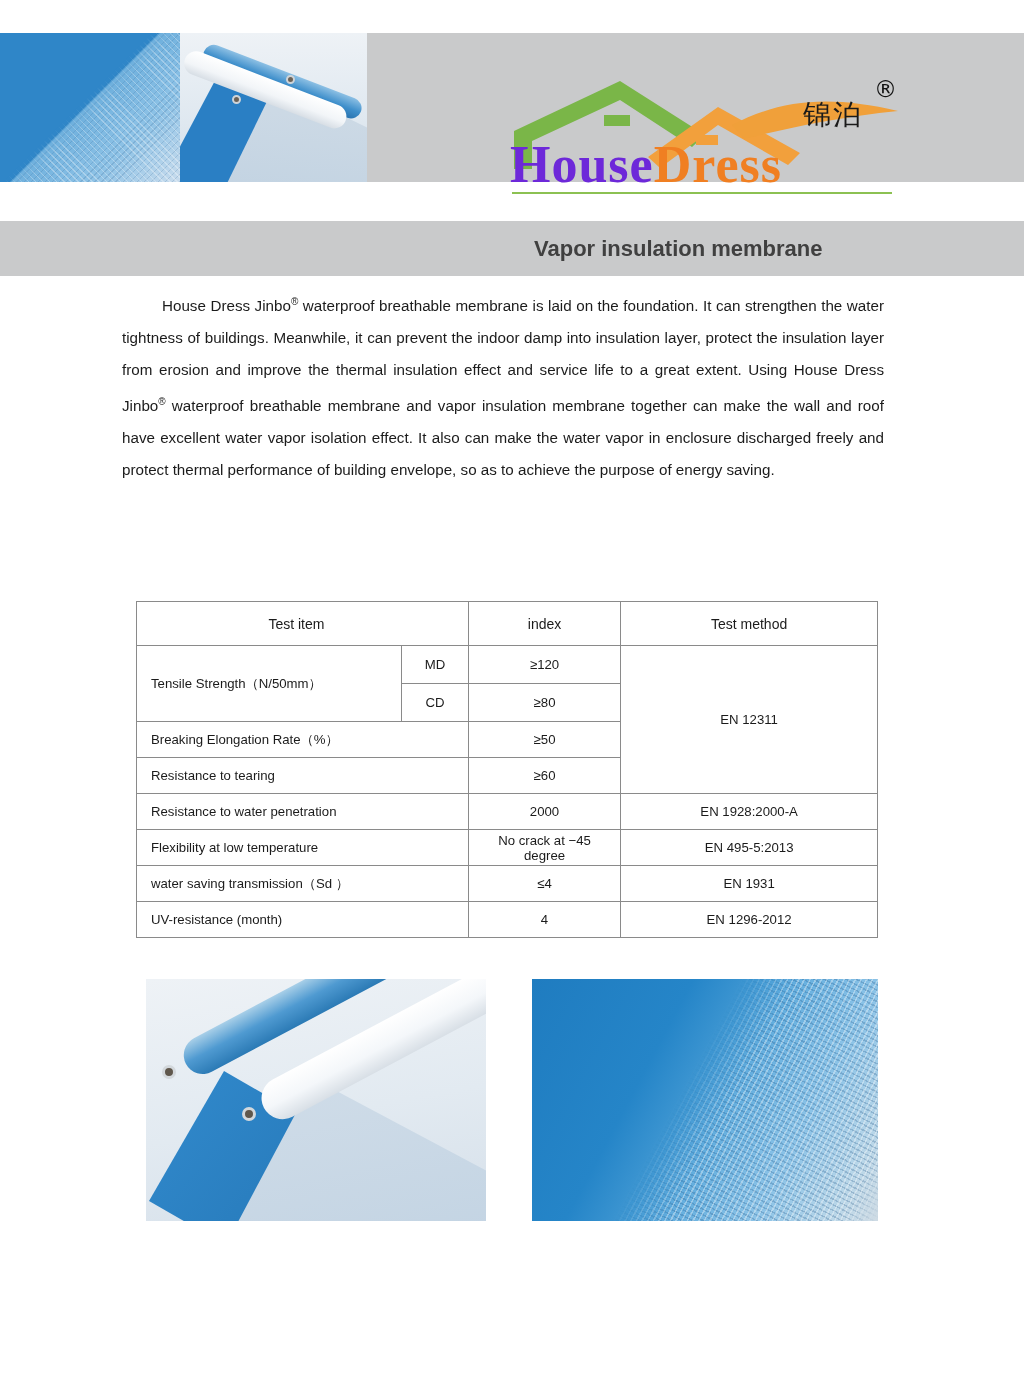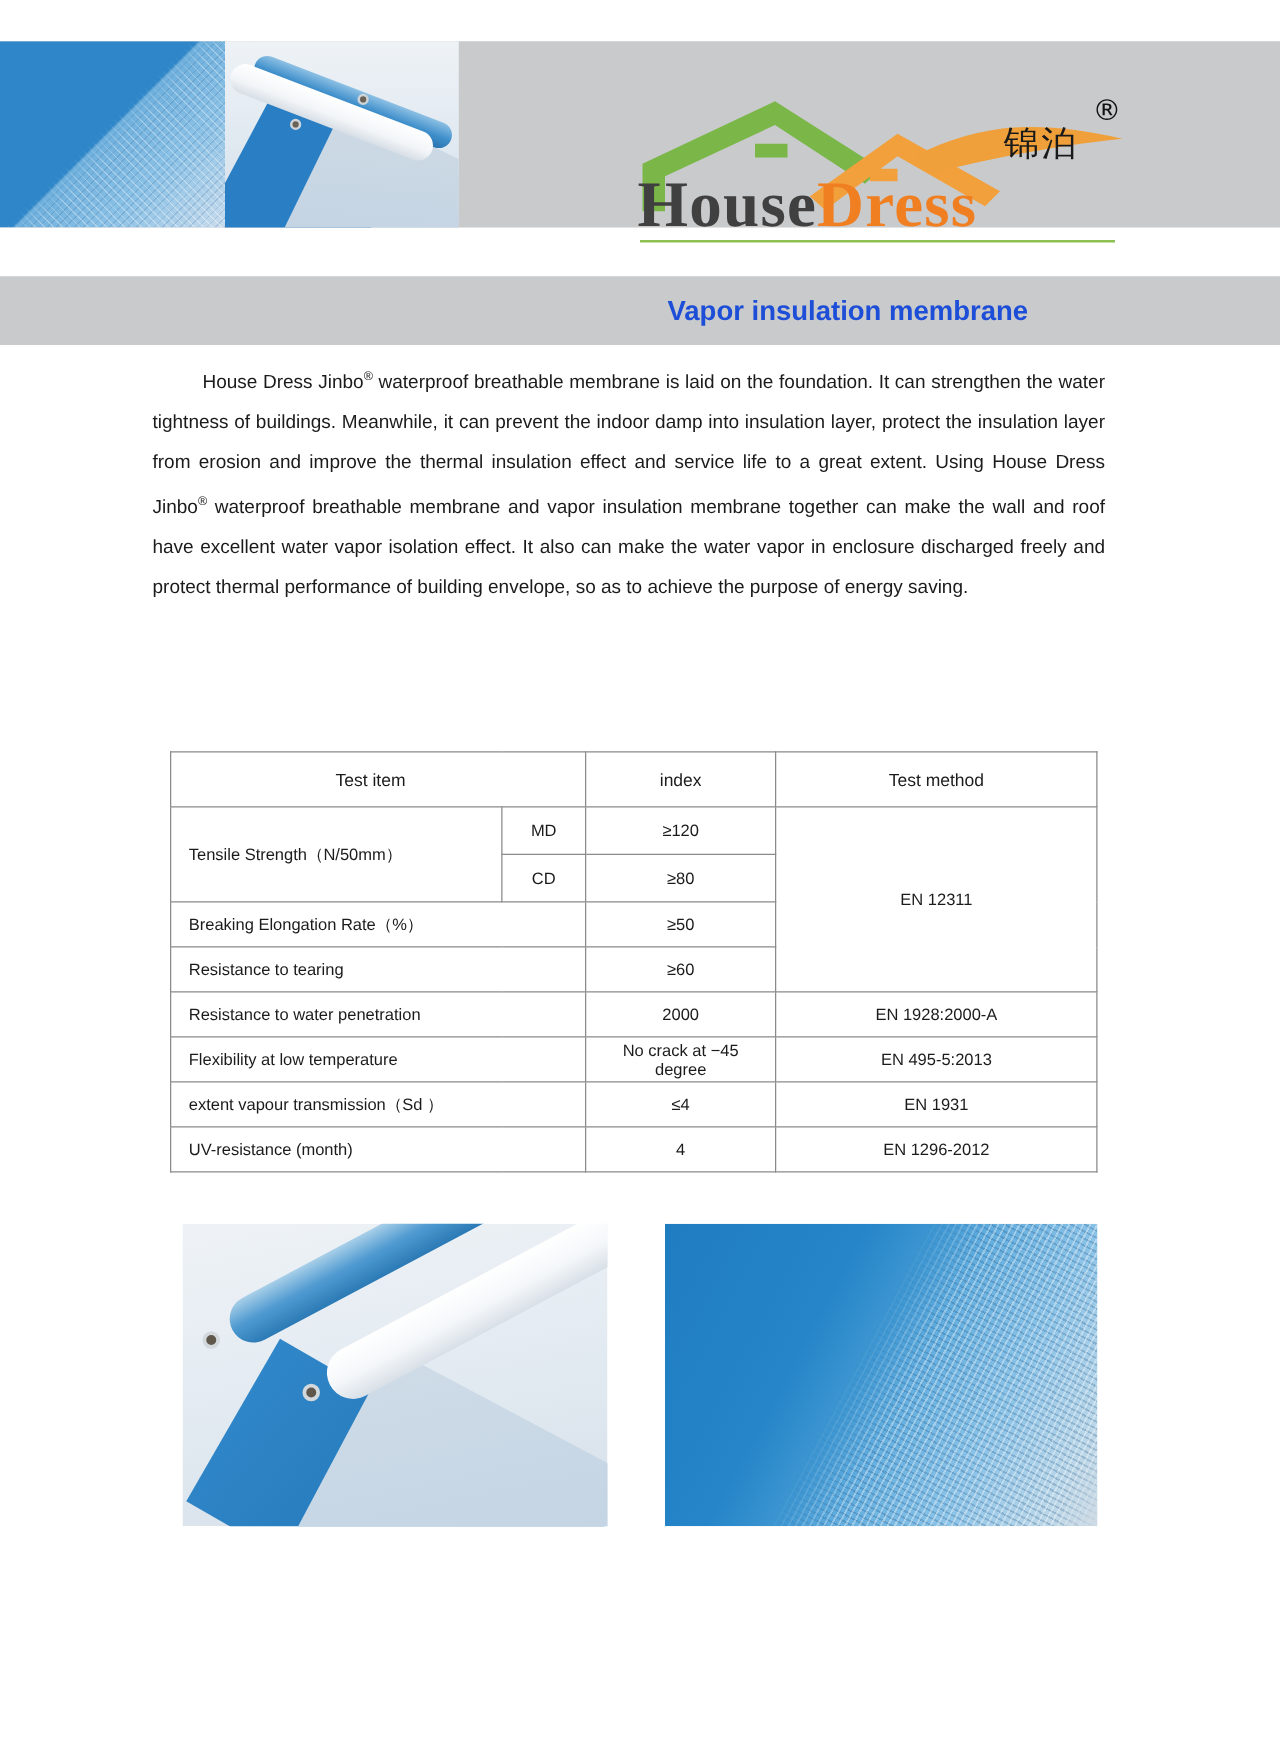--- a/index.html
+++ b/index.html
@@ -76,21 +76,21 @@
   }
 
   
   .bar {
     position: absolute; left: 0; width: 1024px;
     background: #c9cacb;
     display: flex; align-items: center;
   }
   .bar-title {
     font-weight: bold;
-    color: #1d4ed8;
+    color: #404040;
     white-space: nowrap;
   }
   .bar1 { top: 221px; height: 55px; }
   .bar1 .bar-title { font-size: 22px; margin-left: 534px; }
   .bar2 { top: 519px; height: 53px; }
   .bar2 .bar-title { font-size: 22px; margin-left: 302px; }
 
   
   .intro {
     position: absolute;
@@ -197,21 +197,21 @@
     position: absolute; left: 374px; top: 3px;
     font-size: 23px; color: #111;
     font-family: "DejaVu Sans", sans-serif;
   }
   .logo-word {
     position: absolute; left: 10px; top: 62px;
     font-family: "Liberation Serif", serif;
     font-weight: bold; font-size: 52px;
     letter-spacing: 1px; white-space: nowrap;
   }
-  .lw-house { color: #404040; }
+  .lw-house { color: #6d28d9; }
   .lw-dress { color: #f07f22; }
   .logo-ul {
     position: absolute; left: 12px; top: 119px;
     width: 380px; height: 2px; background: #8cc152;
   }
 </style>
 </head>
 <body>
 
 <div class="page">
@@ -303,21 +303,21 @@
           <td class="c-method">EN 1928:2000-A</td>
         </tr>
 
         <tr class="r36">
           <td class="c-item" colspan="2">Flexibility at low temperature</td>
           <td class="c-index">No crack at −45 degree</td>
           <td class="c-method">EN 495-5:2013</td>
         </tr>
 
         <tr class="r36">
-          <td class="c-item" colspan="2">extent vapour transmission（Sd ）</td>
+          <td class="c-item" colspan="2">water saving transmission（Sd ）</td>
           <td class="c-index">≤4</td>
           <td class="c-method">EN 1931</td>
         </tr>
 
         <tr class="r36">
           <td class="c-item" colspan="2">UV-resistance (month)</td>
           <td class="c-index">4</td>
           <td class="c-method">EN 1296-2012</td>
         </tr>
       </tbody>

